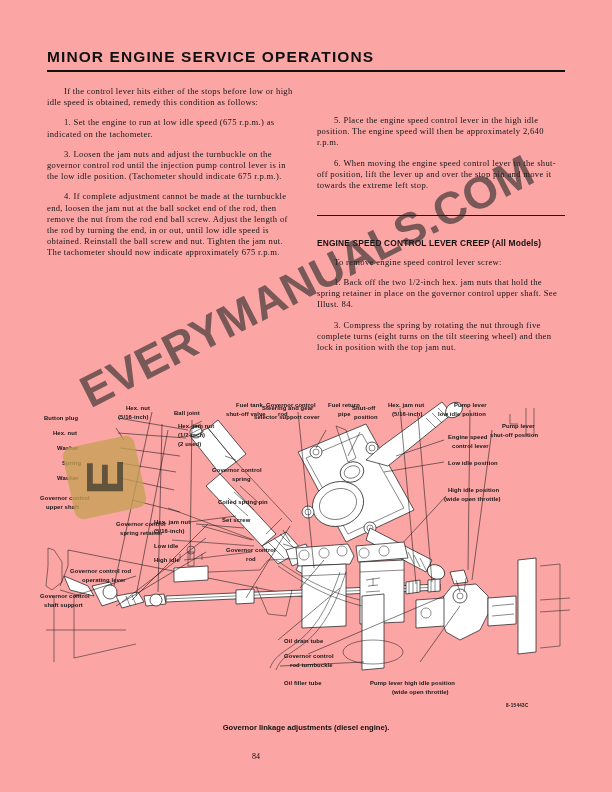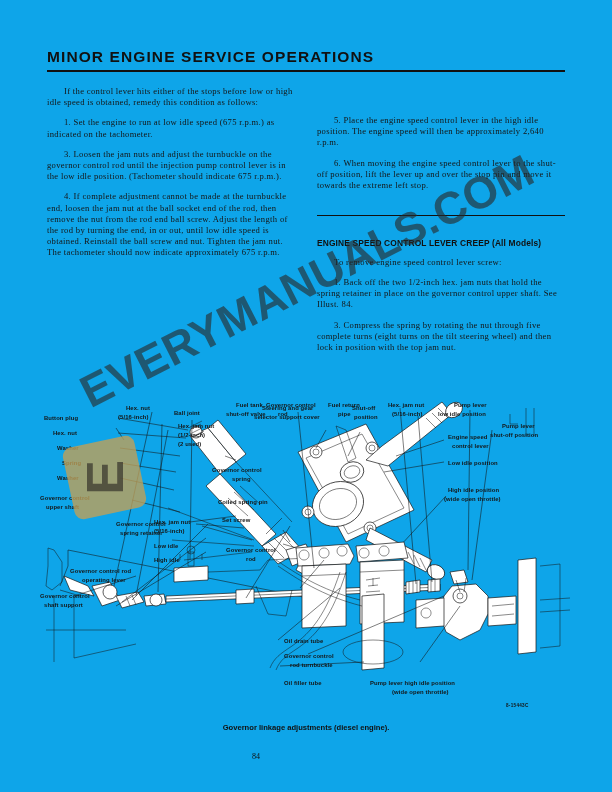--- a/index.html
+++ b/index.html
@@ -10,21 +10,21 @@
   }
   body {
     font-family: "Liberation Serif", serif;
     color: #111111;
   }
   #page {
     position: relative;
     width: 612px;
     height: 792px;
     overflow: hidden;
-    background: #0ea5e9;
+    background: #fca5a5;
   }
 
   
   #chapter-title {
     position: absolute;
     left: 47px;
     top: 48px;
     font-family: "Liberation Sans", sans-serif;
     font-weight: bold;
     font-size: 15.5px;

